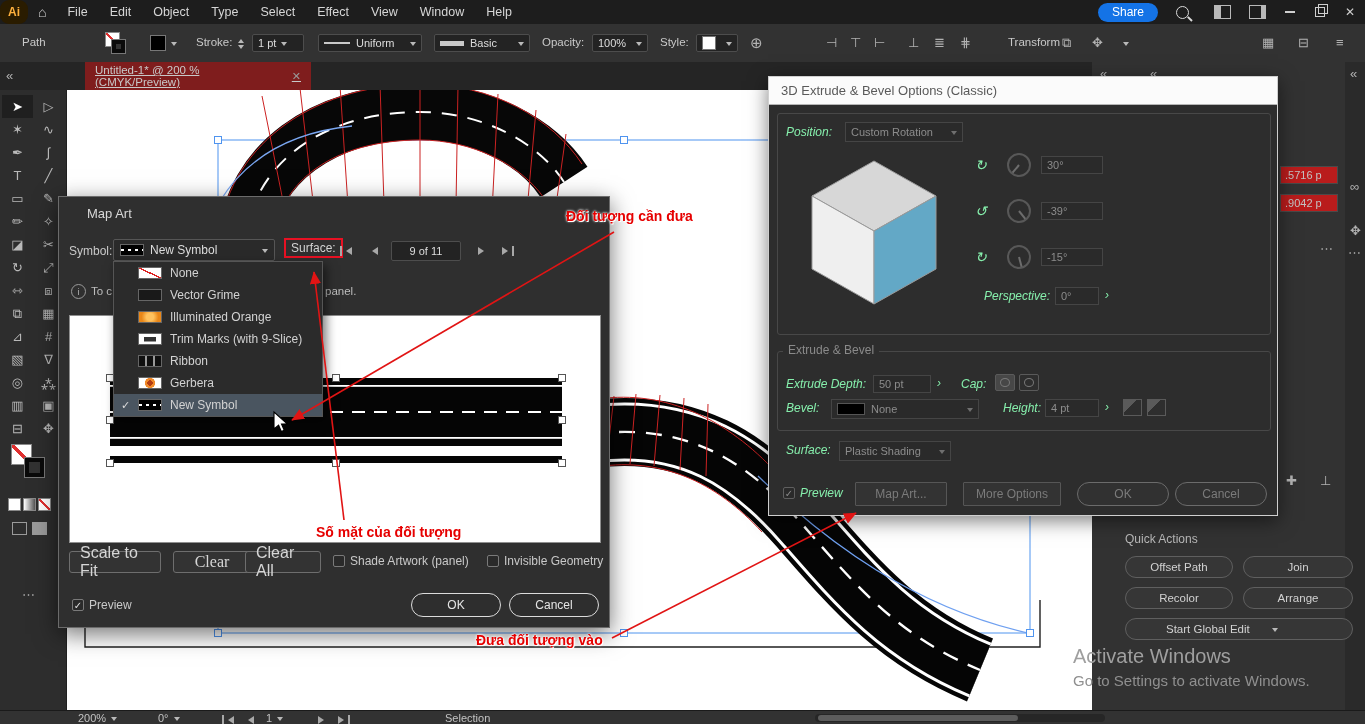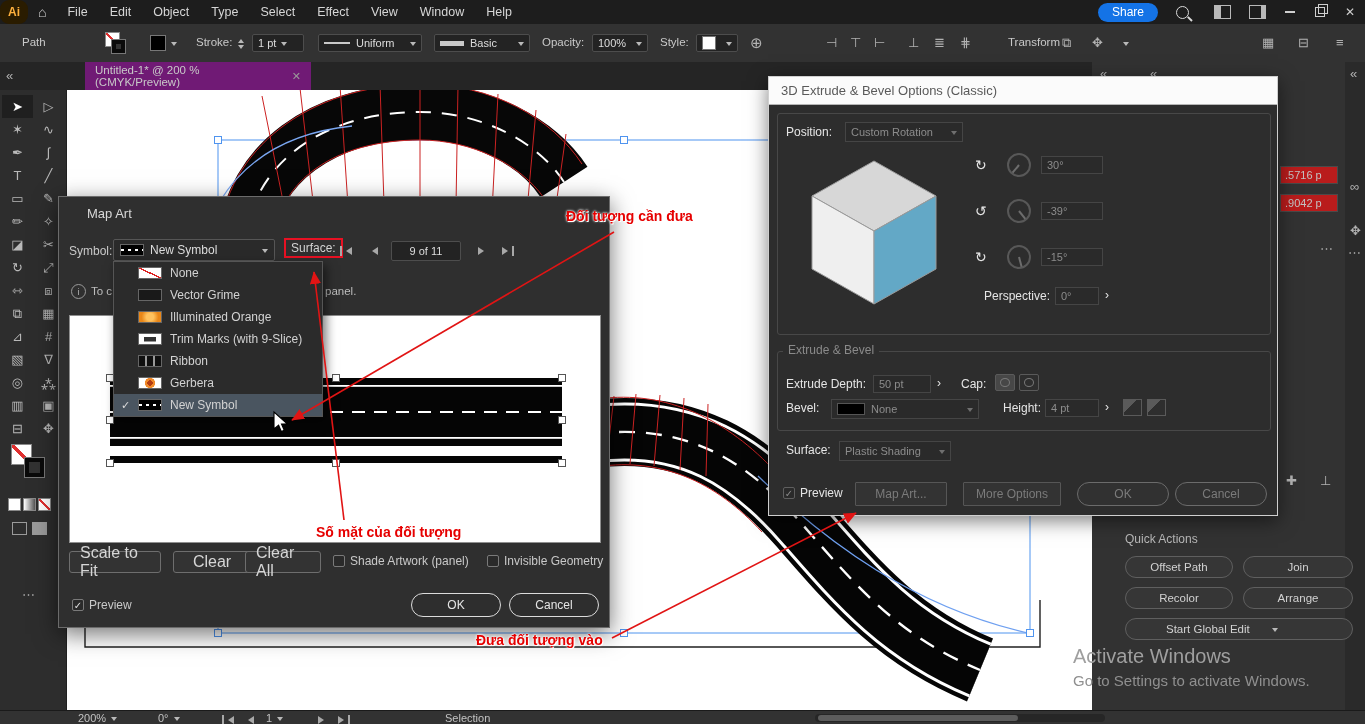--- a/index.html
+++ b/index.html
@@ -33,21 +33,21 @@
   .stksq{width:13px;height:13px;border:4px solid #0a0a0a;background:#323232;outline:1px solid #777;box-sizing:border-box;}
   .blksw{width:14px;height:14px;background:#000;border:1px solid #777;}
   .whtsw{width:12px;height:12px;background:#fff;border:1px solid #777;}
   .step{display:inline-flex;flex-direction:column;gap:2px;margin-right:3px;}
   .tup{width:0;height:0;border:3.5px solid transparent;border-bottom:4px solid #b9b9b9;}
   .tdn{width:0;height:0;border:3.5px solid transparent;border-top:4px solid #b9b9b9;}
   .linethin{width:26px;height:2px;background:#c9c9c9;margin-right:6px;}
   .linethick{width:24px;height:5px;background:#c9c9c9;margin-right:6px;}
   
   .tabbar{position:absolute;left:0;top:62px;width:1092px;height:28px;background:#252525;}
-  .doc-tab{position:absolute;left:85px;top:0;width:226px;height:28px;background:#701a75;display:flex;align-items:center;padding:0 10px;box-sizing:border-box;font-size:11.5px;color:#c8c8c8;}
+  .doc-tab{position:absolute;left:85px;top:0;width:226px;height:28px;background:#7f1d1d;display:flex;align-items:center;padding:0 10px;box-sizing:border-box;font-size:11.5px;color:#c8c8c8;text-decoration:underline;}
   .tab-close{margin-left:10px;color:#9a9a9a;font-size:11px;}
   
   .toolsbar{position:absolute;left:0;top:90px;width:67px;height:620px;background:#2d2d2d;border-right:1px solid #202020;box-sizing:border-box;}
   .toolgrid{display:flex;flex-wrap:wrap;padding:5px 0 0 2px;width:64px;}
   .tool{width:31px;height:23px;display:flex;align-items:center;justify-content:center;color:#b9b9b9;font-size:13px;}
   .tool.act{background:#1f1f1f;color:#fff;}
   .minisq{width:11px;height:11px;border:1px solid #888;display:inline-block;}
   .scrmode{width:13px;height:11px;border:1px solid #9a9a9a;display:inline-block;}
   
   
@@ -85,21 +85,21 @@
   .ddlist{position:absolute;left:54px;top:64px;width:208px;background:#2b2b2b;border:1px solid #555;box-shadow:3px 4px 10px rgba(0,0,0,.55);z-index:5;}
   .dditem{height:22px;display:flex;align-items:center;gap:8px;padding:0 8px 0 24px;color:#d2d2d2;font-size:12px;position:relative;}
   .dditem.sel{background:#4a5560;}
   .tick{position:absolute;left:7px;font-size:11px;color:#ddd;}
   .previewbox{position:absolute;left:10px;top:118px;width:532px;height:228px;background:#fff;border:1px solid #8f8f8f;box-sizing:border-box;}
   .info-i{position:absolute;width:13px;height:13px;border:1px solid #9a9a9a;border-radius:50%;display:flex;align-items:center;justify-content:center;font-size:9px;color:#b5b5b5;}
   .navb{position:absolute;display:flex;align-items:center;height:14px;}
   
   .d3{position:absolute;left:768px;top:76px;width:510px;height:440px;background:#2d2d2d;border:1px solid #cfcfcf;z-index:5;box-sizing:border-box;box-shadow:0 5px 18px rgba(0,0,0,.5);}
   .d3-title{position:absolute;left:0;top:0;width:100%;height:28px;background:#fbfbfb;border-bottom:1px solid #b5b5b5;color:#5a5a5a;font-size:13px;display:flex;align-items:center;padding-left:12px;box-sizing:border-box;}
-  .dtext{color:#e5e5e5;font-size:12px;position:absolute;}
+  .dtext{color:#86efac;font-size:12px;position:absolute;font-style:italic;}
   .dfield{position:absolute;background:#2a2a2a;border:1px solid #454545;color:#8c8c8c;font-size:11px;display:flex;align-items:center;padding:0 5px;box-sizing:border-box;height:18px;}
   .dcar{width:0;height:0;border:3.5px solid transparent;border-top:4.5px solid #6f6f6f;margin-left:6px;transform:translateY(2px);}
   .fset{position:absolute;border:1px solid #484848;border-radius:3px;}
   .legend{position:absolute;background:#2d2d2d;padding:0 5px;color:#8a8a8a;font-size:12px;}
   .dial{position:absolute;width:24px;height:24px;border:2px solid #585858;border-radius:50%;box-sizing:border-box;}
   .dial i{position:absolute;left:9px;top:10px;width:2px;height:10px;background:#6d6d6d;transform-origin:1px 0;display:block;}
   .capic{position:absolute;width:20px;height:17px;border:1px solid #5a5a5a;border-radius:2px;background:#2e2e2e;box-sizing:border-box;}
   .capic::after{content:"";position:absolute;left:4px;right:4px;top:3px;bottom:3px;border:1px solid #787878;border-radius:50%;}
   .capic.on{background:#474747;}
   .bevic{position:absolute;width:17px;height:15px;border:1px solid #5a5a5a;background:linear-gradient(135deg,#5a5a5a 0 40%,#2e2e2e 40%);}
@@ -468,21 +468,21 @@
           <span>Gerbera</span>
         </div>
       <div class="dditem sel">
           <span class="tick">✓</span>
           <span class="sw road"></span>
           <span>New Symbol</span>
         </div>
     </div>
 
     <span class="btn" style="left:10px;top:354px;width:92px;">Scale to Fit</span>
-    <span class="btn" style="left:114px;top:354px;width:78px;">Clear</span>
+    <span class="btn" style="left:114px;top:354px;width:78px;font-family:Liberation Serif, serif;">Clear</span>
     <span class="btn" style="left:186px;top:354px;width:76px;">Clear All</span>
     <span class="chk" style="left:274px;top:358px;"></span>
     <span class="abs lbl" style="left:291px;top:357px;font-size:12px;">Shade Artwork (panel)</span>
     <span class="chk" style="left:428px;top:358px;"></span>
     <span class="abs lbl" style="left:445px;top:357px;font-size:12px;">Invisible Geometry</span>
     <span class="chk" style="left:13px;top:402px;">✓</span>
     <span class="abs lbl" style="left:30px;top:401px;font-size:12px;">Preview</span>
     <span class="pillb" style="left:352px;top:396px;width:90px;">OK</span>
     <span class="pillb" style="left:450px;top:396px;width:90px;">Cancel</span>
   </div>

